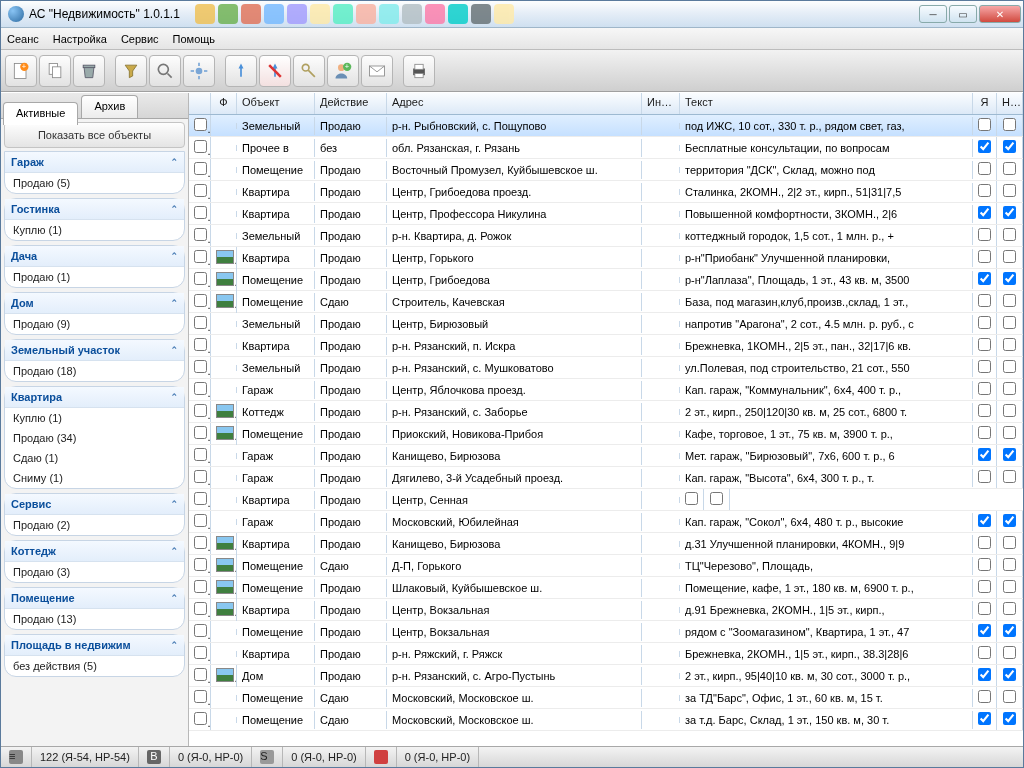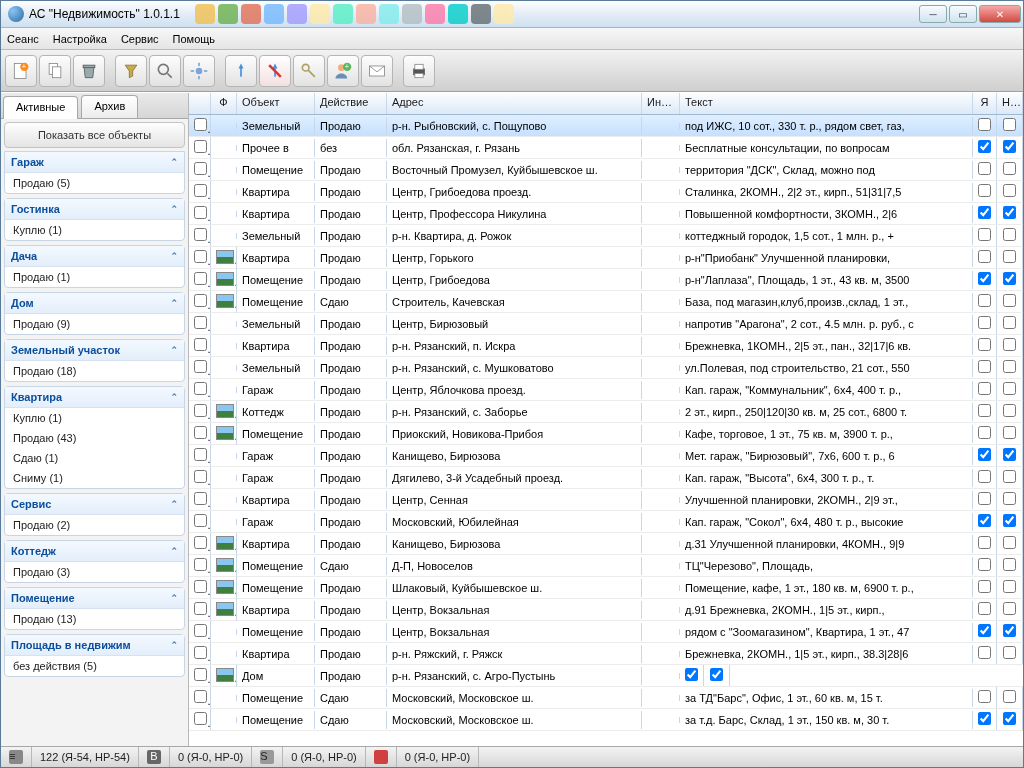--- a/index.html
+++ b/index.html
@@ -16,24 +16,24 @@
 .menubar{height:22px;background:linear-gradient(#f7f7f7,#e5e5e5);display:flex;align-items:center;padding:0 6px;gap:14px;border-bottom:1px solid #bcbcbc}
 .menubar span{cursor:default}
 .toolbar{height:42px;background:linear-gradient(#f2f2f2,#cfcfcf);border-bottom:1px solid #a0a0a0;display:flex;align-items:center;padding:0 4px;gap:2px}
 .tbbtn{width:32px;height:32px;border:1px solid #b5b5b5;border-radius:4px;background:linear-gradient(#fdfdfd,#e2e2e2);display:flex;align-items:center;justify-content:center;font-size:16px}
 .tbbtn svg{width:20px;height:20px}
 .tbsep{width:6px}
 .body{flex:1;display:flex;min-height:0;border-top:1px solid #fff}
 .sidebar{width:188px;background:#f3f3f3;border-right:1px solid #b8b8b8;display:flex;flex-direction:column}
 .tabs{height:26px;display:flex;background:linear-gradient(#eaeaea,#d6d6d6);border-bottom:1px solid #a8a8a8}
 .tab{padding:4px 12px;border:1px solid #a8a8a8;border-bottom:none;background:linear-gradient(#fff,#ececec);border-radius:4px 4px 0 0;margin:2px 1px 0 2px;font-size:11px}
-.tab.active{background:#fff;font-weight:normal;position:relative;top:1px}
+.tab.active{background:#fff;font-weight:normal;position:relative;top:7px}
 .showall{height:26px;background:linear-gradient(#fefefe,#e4e4e4);border:1px solid #c4c4c4;margin:3px;border-radius:4px;display:flex;align-items:center;justify-content:center;color:#333}
 .groups{flex:1;overflow-y:auto;padding:0 3px}
-.group{background:#fff;border:1px solid #c7d5e5;border-radius:4px;margin-bottom:4px}
+.group{background:#fff;border:1px solid #c7d5e5;border-radius:12px;margin-bottom:4px}
 .ghead{background:linear-gradient(#f4f9ff,#e3eefb);padding:4px 6px;color:#0a4e9b;font-weight:bold;display:flex;justify-content:space-between;align-items:center;border-bottom:1px solid #d6e2ef}
 .ghead .chev{color:#4a7db5;font-size:9px}
 .gitem{padding:4px 8px;color:#222;cursor:default}
 .main{flex:1;display:flex;flex-direction:column;min-width:0}
 .gridhead{height:22px;background:linear-gradient(#fbfdff,#dce9f7);border-bottom:1px solid #9db9d1;display:flex;font-weight:normal;color:#1a1a1a}
 .gridhead .c,.row .c{border-right:1px solid #c8d8e8;padding:3px 5px;overflow:hidden;white-space:nowrap;text-overflow:ellipsis}
 .c-sel{width:22px;flex:0 0 22px;text-align:center}
 .c-f{width:26px;flex:0 0 26px;text-align:center}
 .c-obj{width:78px;flex:0 0 78px}
 .c-act{width:72px;flex:0 0 72px}
@@ -220,21 +220,21 @@
               <span class="chev">⌃</span>
             </div>
             <div class="gitem">Продаю (18)</div>
           </div>
           <div class="group">
             <div class="ghead">
               <span>Квартира</span>
               <span class="chev">⌃</span>
             </div>
             <div class="gitem">Куплю (1)</div>
-            <div class="gitem">Продаю (43)</div>
+            <div class="gitem">Продаю (34)</div>
             <div class="gitem">Сдаю (1)</div>
             <div class="gitem">Сниму (1)</div>
           </div>
           <div class="group">
             <div class="ghead">
               <span>Сервис</span>
               <span class="chev">⌃</span>
             </div>
             <div class="gitem">Продаю (2)</div>
           </div>
@@ -462,21 +462,20 @@
             <div class="c c-ya"><input type="checkbox" style=""></div>
             <div class="c c-hp"><input type="checkbox" style=""></div>
           </div>
           <div class="row">
             <div class="c c-sel"><input type="checkbox" style=""></div>
             <div class="c c-f"></div>
             <div class="c c-obj">Квартира</div>
             <div class="c c-act">Продаю</div>
             <div class="c c-addr">Центр, Сенная</div>
             <div class="c c-info"></div>
-            <div class="c c-text">Улучшенной планировки, 2КОМН., 2|9 эт.,</div>
             <div class="c c-ya"><input type="checkbox" style=""></div>
             <div class="c c-hp"><input type="checkbox" style=""></div>
           </div>
           <div class="row">
             <div class="c c-sel"><input type="checkbox" style=""></div>
             <div class="c c-f"></div>
             <div class="c c-obj">Гараж</div>
             <div class="c c-act">Продаю</div>
             <div class="c c-addr">Московский, Юбилейная</div>
             <div class="c c-info"></div>
@@ -493,21 +492,21 @@
             <div class="c c-info"></div>
             <div class="c c-text">д.31 Улучшенной планировки, 4КОМН., 9|9</div>
             <div class="c c-ya"><input type="checkbox" style=""></div>
             <div class="c c-hp"><input type="checkbox" style=""></div>
           </div>
           <div class="row">
             <div class="c c-sel"><input type="checkbox" style=""></div>
             <div class="c c-f"><span class="thumb"></span></div>
             <div class="c c-obj">Помещение</div>
             <div class="c c-act">Сдаю</div>
-            <div class="c c-addr">Д-П, Новоселов</div>
+            <div class="c c-addr">Д-П, Горького</div>
             <div class="c c-info"></div>
             <div class="c c-text">ТЦ"Черезово", Площадь,</div>
             <div class="c c-ya"><input type="checkbox" style=""></div>
             <div class="c c-hp"><input type="checkbox" style=""></div>
           </div>
           <div class="row">
             <div class="c c-sel"><input type="checkbox" style=""></div>
             <div class="c c-f"><span class="thumb"></span></div>
             <div class="c c-obj">Помещение</div>
             <div class="c c-act">Продаю</div>
@@ -550,20 +549,21 @@
             <div class="c c-ya"><input type="checkbox" style=""></div>
             <div class="c c-hp"><input type="checkbox" style=""></div>
           </div>
           <div class="row">
             <div class="c c-sel"><input type="checkbox" style=""></div>
             <div class="c c-f"><span class="thumb"></span></div>
             <div class="c c-obj">Дом</div>
             <div class="c c-act">Продаю</div>
             <div class="c c-addr">р-н. Рязанский, с. Агро-Пустынь</div>
             <div class="c c-info"></div>
+            <div class="c c-text">2 эт., кирп., 95|40|10 кв. м, 30 сот., 3000 т. р.,</div>
             <div class="c c-ya"><input type="checkbox" checked="" style=""></div>
             <div class="c c-hp"><input type="checkbox" checked="" style=""></div>
           </div>
           <div class="row">
             <div class="c c-sel"><input type="checkbox" style=""></div>
             <div class="c c-f"></div>
             <div class="c c-obj">Помещение</div>
             <div class="c c-act">Сдаю</div>
             <div class="c c-addr">Московский, Московское ш.</div>
             <div class="c c-info"></div>

